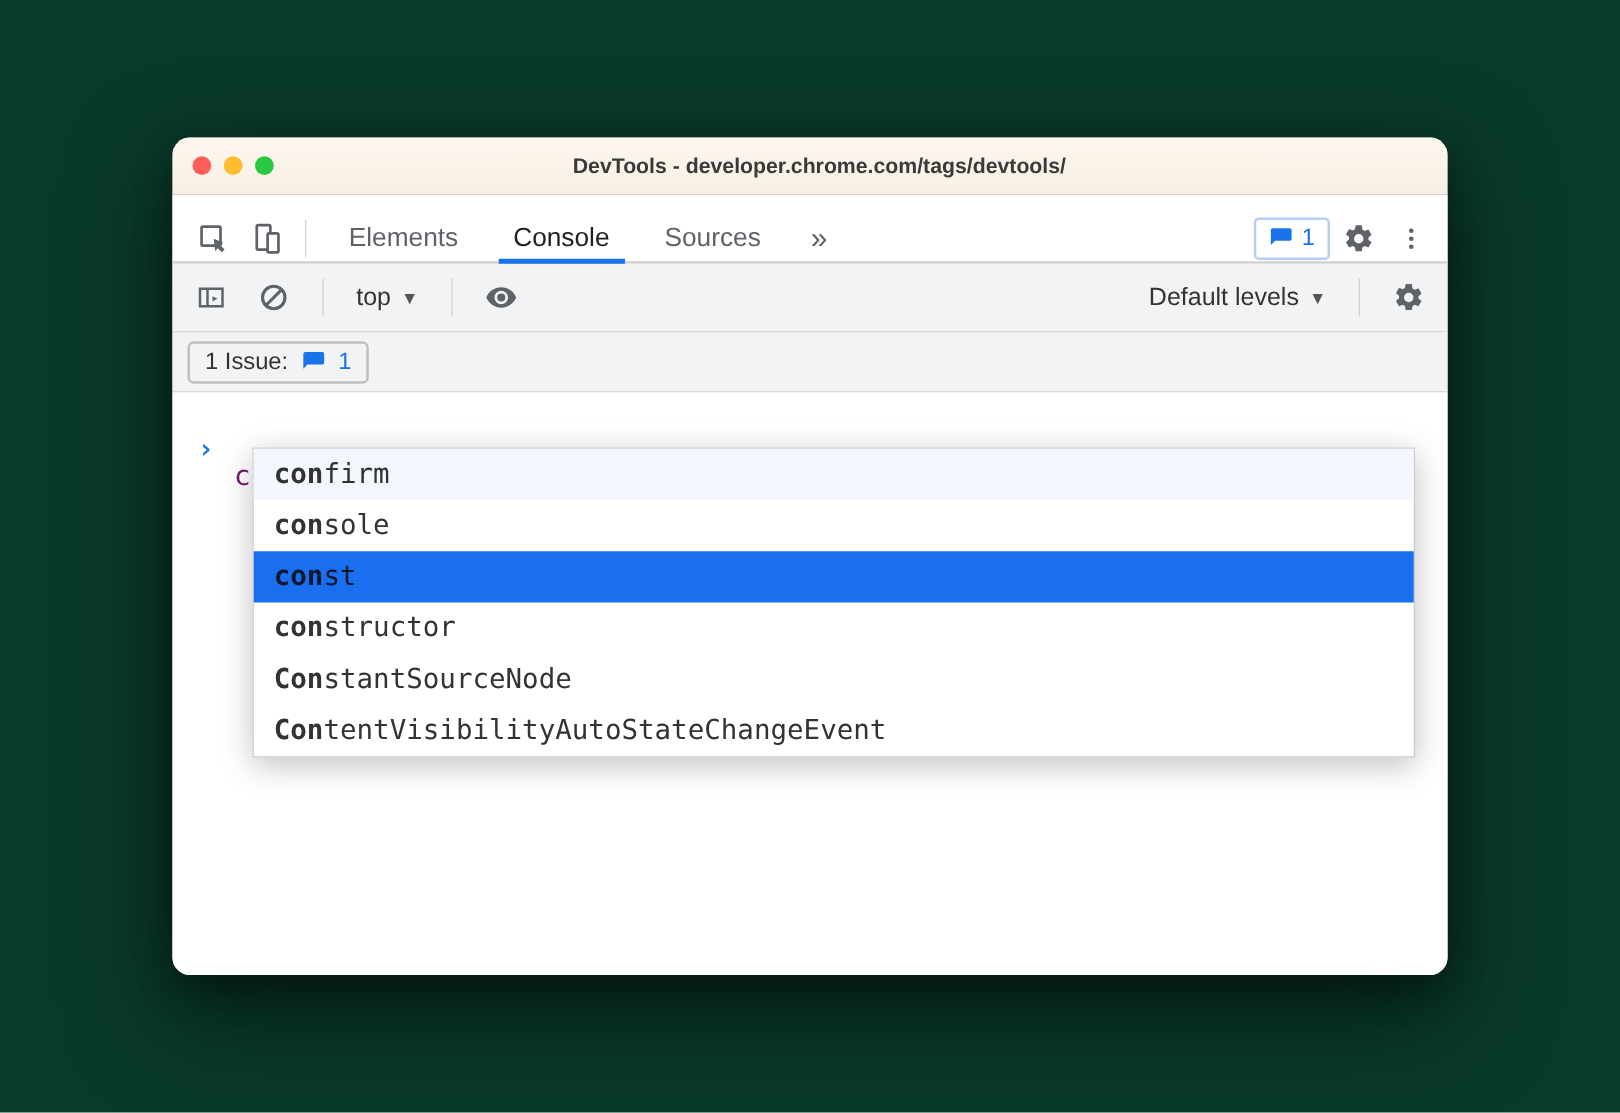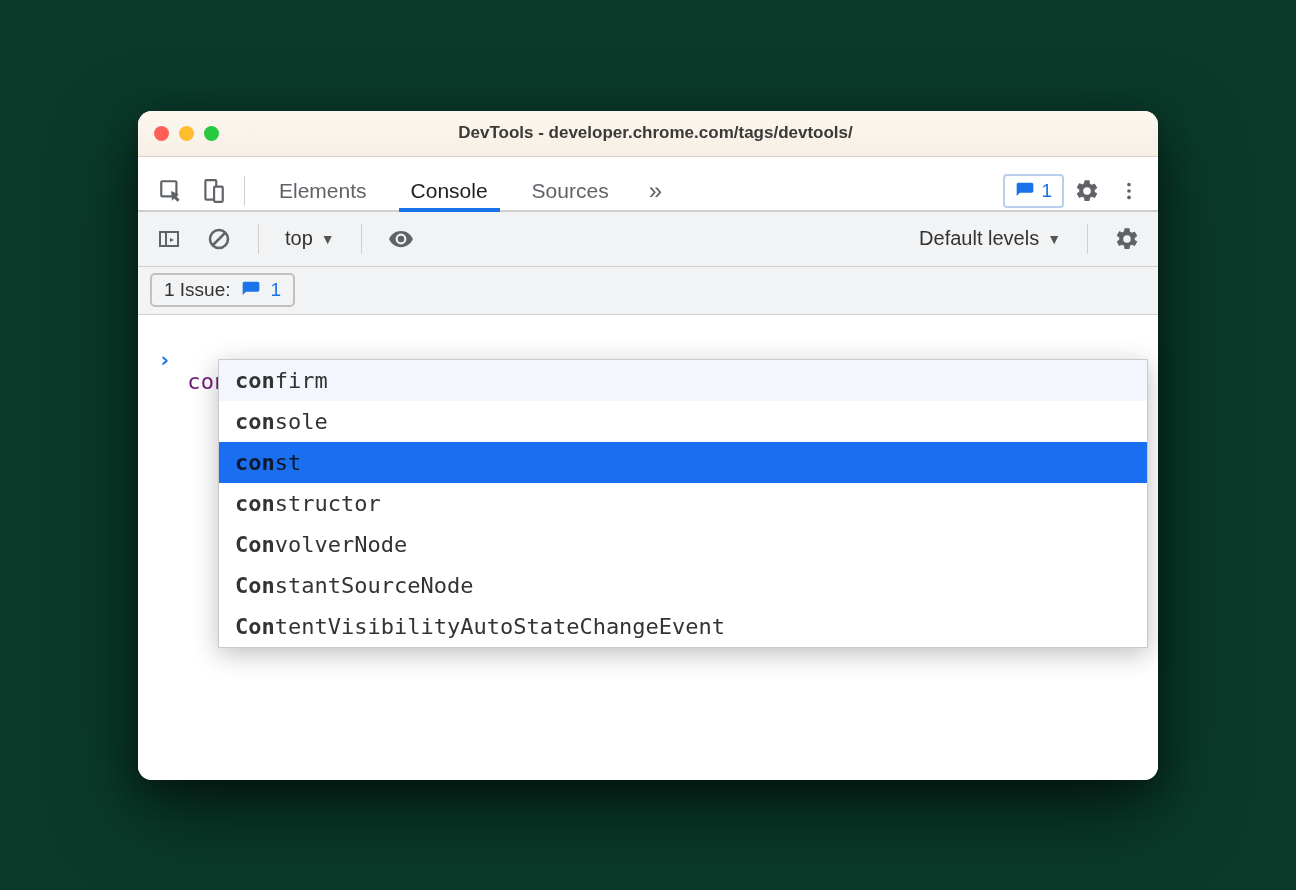--- a/index.html
+++ b/index.html
@@ -119,21 +119,21 @@
     font-size: 22px;
   }
   .prompt-chev { color: #1a73e8; font-weight: 800; margin-right: 16px; }
   .prompt-text { color: #701a75; letter-spacing: 0.3px; position: relative; margin-top: 44px; }
   .caret {
     display:inline-block; width:1px; height:24px; background:#000;
     vertical-align: -4px; margin: 0 1px;
   }
   .autocomplete {
     position: absolute;
-    left: 80px; top: 44px;
+    left: 64px; top: 44px;
     width: 930px;
     background: #fff;
     border: 1px solid #c9c9c9;
     box-shadow: 0 6px 24px rgba(0,0,0,0.25);
     font-family: "SF Mono", Menlo, Consolas, monospace;
     font-size: 22px;
     z-index: 5;
   }
   .ac-item {
     padding: 8px 16px;
@@ -261,19 +261,18 @@
       <span class="prompt-text">
         <span>con</span><span class="caret"></span><span>s</span>
       </span>
     </div>
 
     <div class="autocomplete" id="ac">
         <div class="ac-item highlight"><span class="match">con</span><span>firm</span></div>
         <div class="ac-item"><span class="match">con</span><span>sole</span></div>
         <div class="ac-item selected"><span class="match">con</span><span>st</span></div>
         <div class="ac-item"><span class="match">con</span><span>structor</span></div>
-        <div class="ac-item"><span class="match">Con</span><span>volverNode</span></div>
         <div class="ac-item"><span class="match">Con</span><span>stantSourceNode</span></div>
         <div class="ac-item"><span class="match">Con</span><span>tentVisibilityAutoStateChangeEvent</span></div>
       </div>
   </div>
 
 </div>
 
 </body></html>

